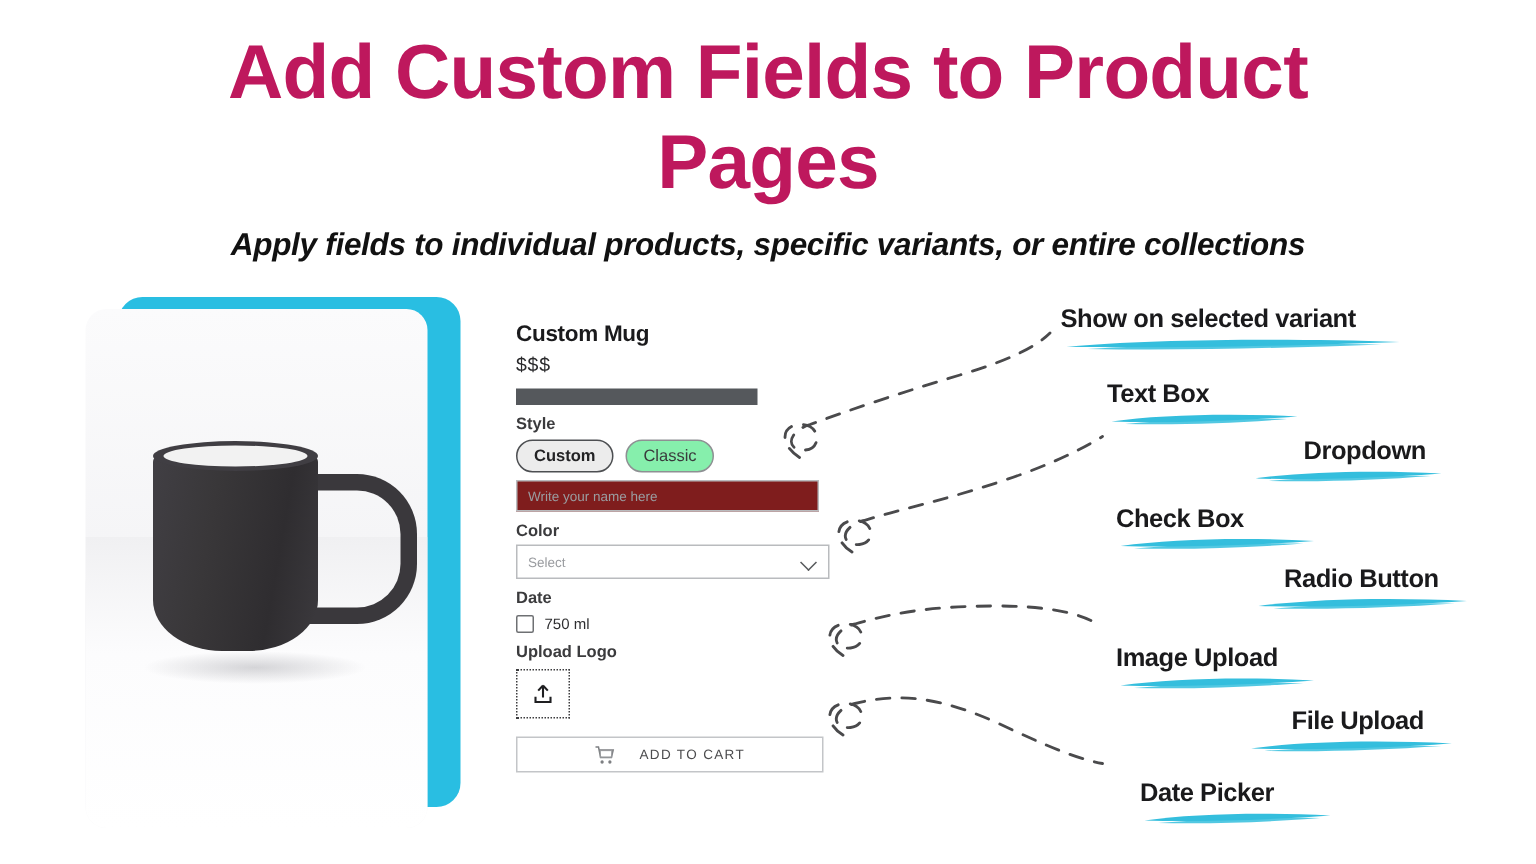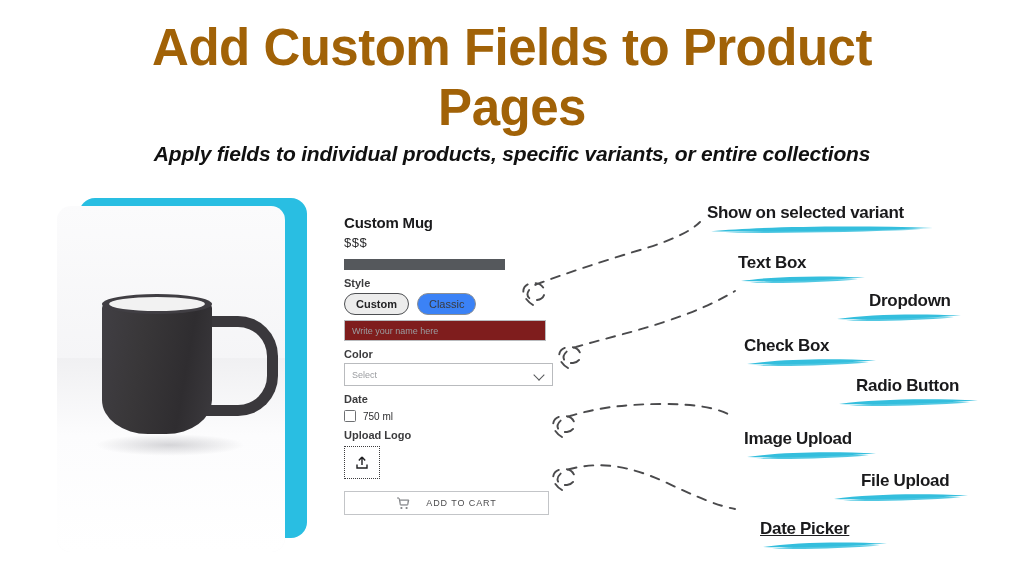--- a/index.html
+++ b/index.html
@@ -21,25 +21,26 @@
     position: absolute;
     left: 0;
     top: 18px;
     width: 1024px;
     text-align: center;
   }
   #page-title {
     font-size: 51px;
     line-height: 60px;
     font-weight: bold;
-    color: #a16207;
+    color: #be185d;
     letter-spacing: -0.5px;
     padding: 0 114px;
   }
   #page-subtitle {
+    margin-top: 10px;
     font-size: 21px;
     line-height: 31px;
     font-weight: bold;
     font-style: italic;
     color: #111111;
     padding: 0 140px;
     letter-spacing: -0.2px;
   }
 
   
@@ -151,21 +152,21 @@
   #style-pills {
     margin-top: 4px;
     display: flex;
     gap: 8px;
   }
   .pill {
     font-size: 11px;
     padding: 4px 11px;
     border-radius: 20px;
     border: 1px solid #8e9093;
-    background: #3b82f6;
+    background: #86efac;
     color: #3a3a3c;
   }
   .pill.selected {
     background: #ececec;
     border-color: #4d4f52;
     font-weight: bold;
     color: #232325;
   }
   .text-input {
     margin-top: 5px;
@@ -402,19 +403,19 @@
 </div>
 
 <div class="callout" style="left:861px; top:471px;">
   <div class="callout-text">File Upload</div>
   <svg class="brush-underline" width="140" height="10" viewBox="0 0 140 10" style="margin-left:-30px;">
     <path d="M3 7.0 C38 2.0 90 1.2 137 3.6 C98 6.4 42 8.2 3 7.0 Z" fill="#34bedd"></path>
     <path d="M12 8.6 C52 5.4 94 4.6 130 5.4 C92 8.0 48 9.6 12 8.6 Z" fill="#34bedd" opacity="0.85"></path>
   </svg>
 </div>
 
-<div class="callout" style="left:760px; top:519px;text-decoration:underline;">
+<div class="callout" style="left:760px; top:519px;">
   <div class="callout-text">Date Picker</div>
   <svg class="brush-underline" width="130" height="10" viewBox="0 0 130 10">
     <path d="M3 7.0 C35 2.2 85 1.4 127 3.6 C90 6.4 40 8.2 3 7.0 Z" fill="#34bedd"></path>
     <path d="M12 8.6 C48 5.6 88 4.8 120 5.4 C86 8.0 46 9.6 12 8.6 Z" fill="#34bedd" opacity="0.85"></path>
   </svg>
 </div>
 
 </body></html>

